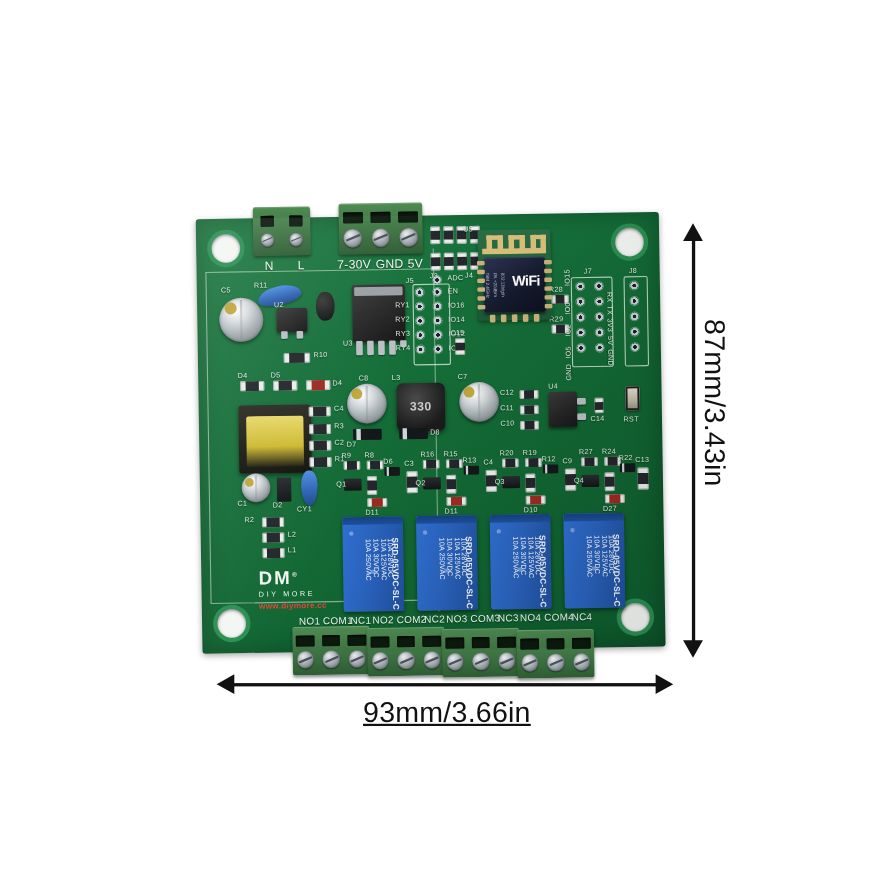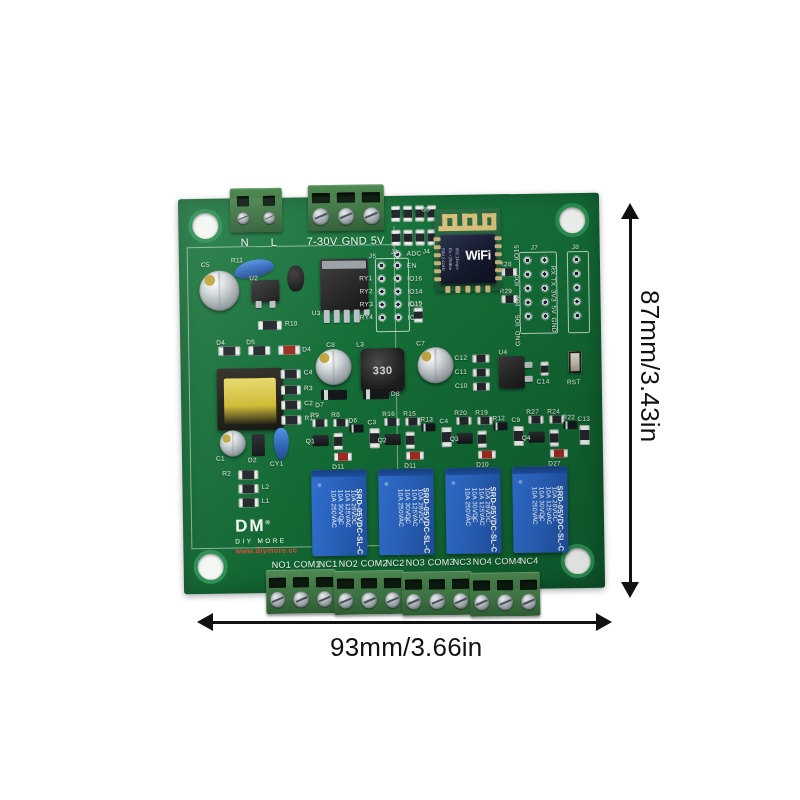--- a/index.html
+++ b/index.html
@@ -663,16 +663,16 @@
     <div class="arrow arrow-up" style="left:621px;top:203px;"></div>
     <div class="dim-line dim-v" style="left:628.5px;top:215px;height:368px;"></div>
     <div class="arrow arrow-down" style="left:621px;top:582px;"></div>
     <div class="dim-label dim-label-v" style="left:665px;top:290px;">87mm/3.43in</div>
   </div>
 
   <div>
     <div class="arrow arrow-left" style="left:197px;top:613px;"></div>
     <div class="dim-line dim-h" style="left:209px;top:620.5px;width:389px;"></div>
     <div class="arrow arrow-right" style="left:596px;top:613px;"></div>
-    <div class="dim-label" style="left:330px;top:632px;">93mm/3.66in</div>
+    <div class="dim-label" style="left:330px;top:632px;text-decoration:underline;">93mm/3.66in</div>
   </div>
 
 </div>
 
 </body></html>

